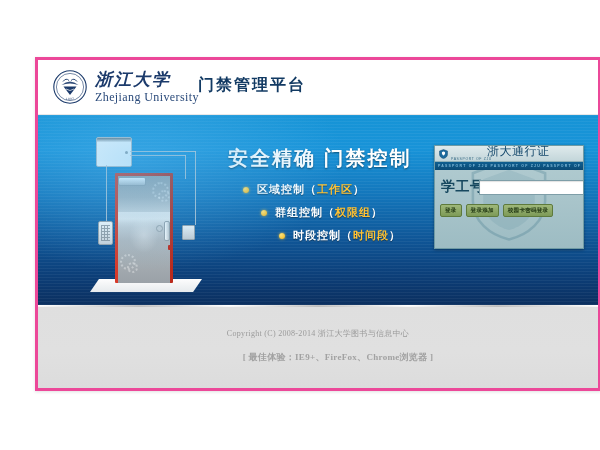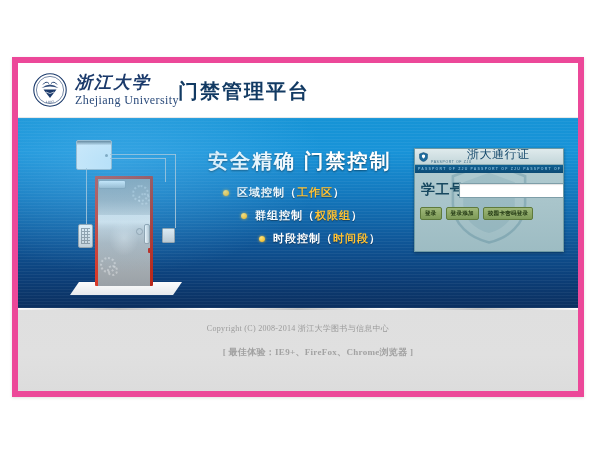--- a/index.html
+++ b/index.html
@@ -2,23 +2,23 @@
 <html><head>
 <meta charset="utf-8">
 <style>
   html,body{margin:0;padding:0;}
   body{
     width:600px;height:450px;overflow:hidden;
     background:#ffffff;
     font-family:"Liberation Sans","DejaVu Sans",sans-serif;
   }
   .page{
-    position:absolute;left:12px;top:57px;width:560px;height:328px;
+    position:absolute;left:35px;top:57px;width:560px;height:328px;
     background:#fca5a5;
-    border:6px solid #ec4899;
+    border:3px solid #ec4899;
     box-shadow:0 1px 3px rgba(0,0,0,.12);
     overflow:hidden;
   }
 
   
   .header{
     position:relative;height:54px;background:#ffffff;
     border-bottom:1px solid #e8e8e8;
   }
   .logo-wrap{position:absolute;left:14px;top:9px;display:flex;align-items:center;}
@@ -31,21 +31,21 @@
     letter-spacing:2px;font-style:italic;
     white-space:nowrap;
   }
   .uni-en{
     font-family:"Liberation Serif","DejaVu Serif",serif;
     font-size:12px;color:#2a4a7a;letter-spacing:.4px;margin-top:3px;
     white-space:nowrap;
   }
   .platform-title{
     position:absolute;left:160px;top:15px;
-    font-size:20px;font-weight:700;color:#123a63;
+    font-size:16px;font-weight:700;color:#123a63;
     letter-spacing:2px;white-space:nowrap;
   }
 
   
   .banner{
     position:relative;height:190px;overflow:hidden;
     background:
       linear-gradient(to bottom,
         #1694d6 0%, #1893d8 18%, #1376bb 42%,
         #0f5596 66%, #0c3f79 84%, #0b2f5f 100%),
@@ -239,21 +239,21 @@
     background:linear-gradient(to bottom,#dfdfdf 0%,#e0e0e0 55%,#dcdcdc 100%);
     border-top:1px solid #ffffff;
     text-align:center;
   }
   .footer::before{
     content:"";position:absolute;left:0;right:0;top:-1px;height:2px;
     background:linear-gradient(to right,#ffffff,#b6b6b6 18%,#ffffff 34%,#b6b6b6 50%,#ffffff 66%,#b6b6b6 82%,#ffffff);
     opacity:.8;
   }
   .copyright{
-    padding-top:14px;
+    padding-top:22px;
     font-family:"Liberation Serif","DejaVu Serif",serif;
     font-size:8px;color:#9a9a9a;letter-spacing:.3px;white-space:nowrap;
   }
   .browser-note{
     padding-top:12px;
     font-family:"Liberation Serif","DejaVu Serif",serif;
     font-size:9px;font-weight:700;color:#a2a2a2;letter-spacing:.3px;white-space:nowrap;padding-left:40px;
   }
 </style>
 </head>

